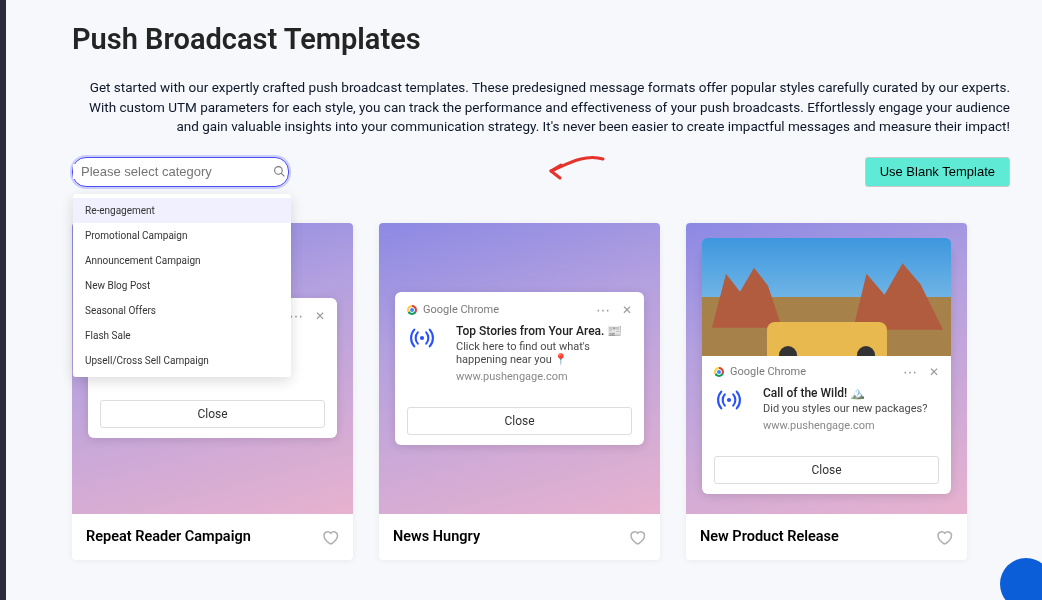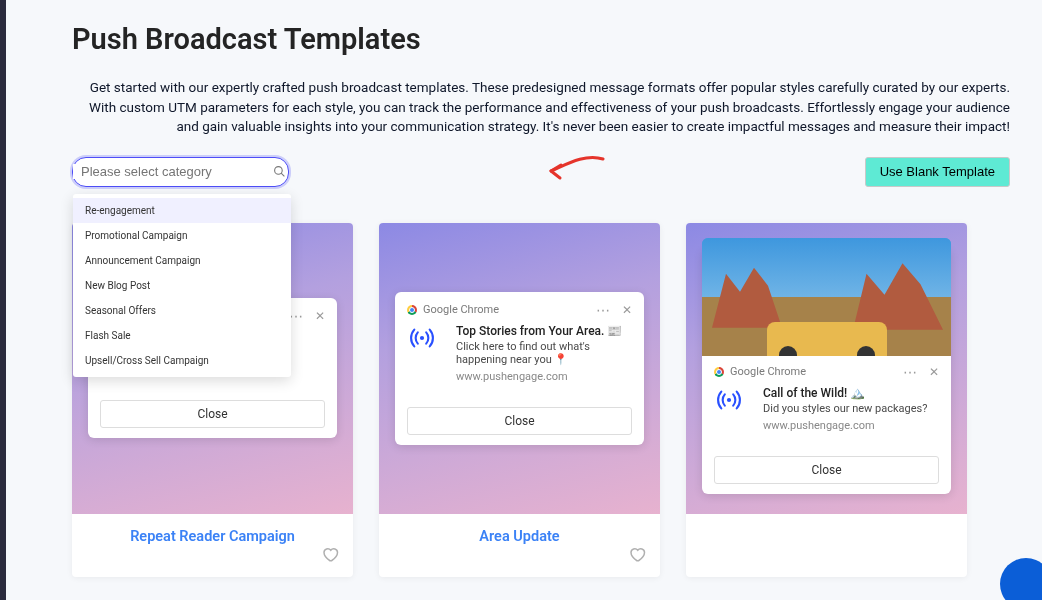--- a/index.html
+++ b/index.html
@@ -194,22 +194,21 @@
   .van::before,.van::after{
     content:"";position:absolute;bottom:-6px;width:18px;height:18px;border-radius:50%;
     background:#333;
   }
   .van::before{left:12px;} .van::after{right:12px;}
 
   .card-footer {
     display:flex; align-items:center;
     padding:14px 14px 14px 14px;
     font-size:14.5px; font-weight:600;
-    color:#3b82f6;
-    flex-direction:column;
+    color:#000000;
   }
   .heart { margin-left:auto; }
   svg { display:block; }
 
   .fab {
     position:absolute;
     right:-10px;
     bottom:-10px;
     width:52px;height:52px;
     border-radius:50%;
@@ -322,21 +321,21 @@
             <div>
               <div class="notif-title">Top Stories from Your Area. 📰</div>
               <div class="notif-text">Click here to find out what's happening near you 📍</div>
               <div class="notif-url">www.pushengage.com</div>
             </div>
           </div>
           <div class="notif-close">Close</div>
         </div>
       </div>
       <div class="card-footer">
-        <span>Area Update</span>
+        <span>News Hungry</span>
         <span class="heart">
           <svg width="18" height="18" viewBox="0 0 24 24" fill="none" stroke="#b0b0b0" stroke-width="2">
             <path d="M12 21s-8-5.3-8-11a5 5 0 0 1 9-3 5 5 0 0 1 9 3c0 5.7-8 11-8 11z"></path>
           </svg>
         </span>
       </div>
     </div>
 
     <div class="card">
       <div class="preview tall" style="align-items:flex-end;">
@@ -367,18 +366,26 @@
             </div>
             <div>
               <div class="notif-title">Call of the Wild! 🏔️</div>
               <div class="notif-text">Did you styles our new packages?</div>
               <div class="notif-url">www.pushengage.com</div>
             </div>
           </div>
           <div class="notif-close">Close</div>
         </div>
       </div>
+      <div class="card-footer">
+        <span>New Product Release</span>
+        <span class="heart">
+          <svg width="18" height="18" viewBox="0 0 24 24" fill="none" stroke="#b0b0b0" stroke-width="2">
+            <path d="M12 21s-8-5.3-8-11a5 5 0 0 1 9-3 5 5 0 0 1 9 3c0 5.7-8 11-8 11z"></path>
+          </svg>
+        </span>
+      </div>
     </div>
 
   </div>
 </div>
 
 <div class="fab"></div>
 
 </body></html>

